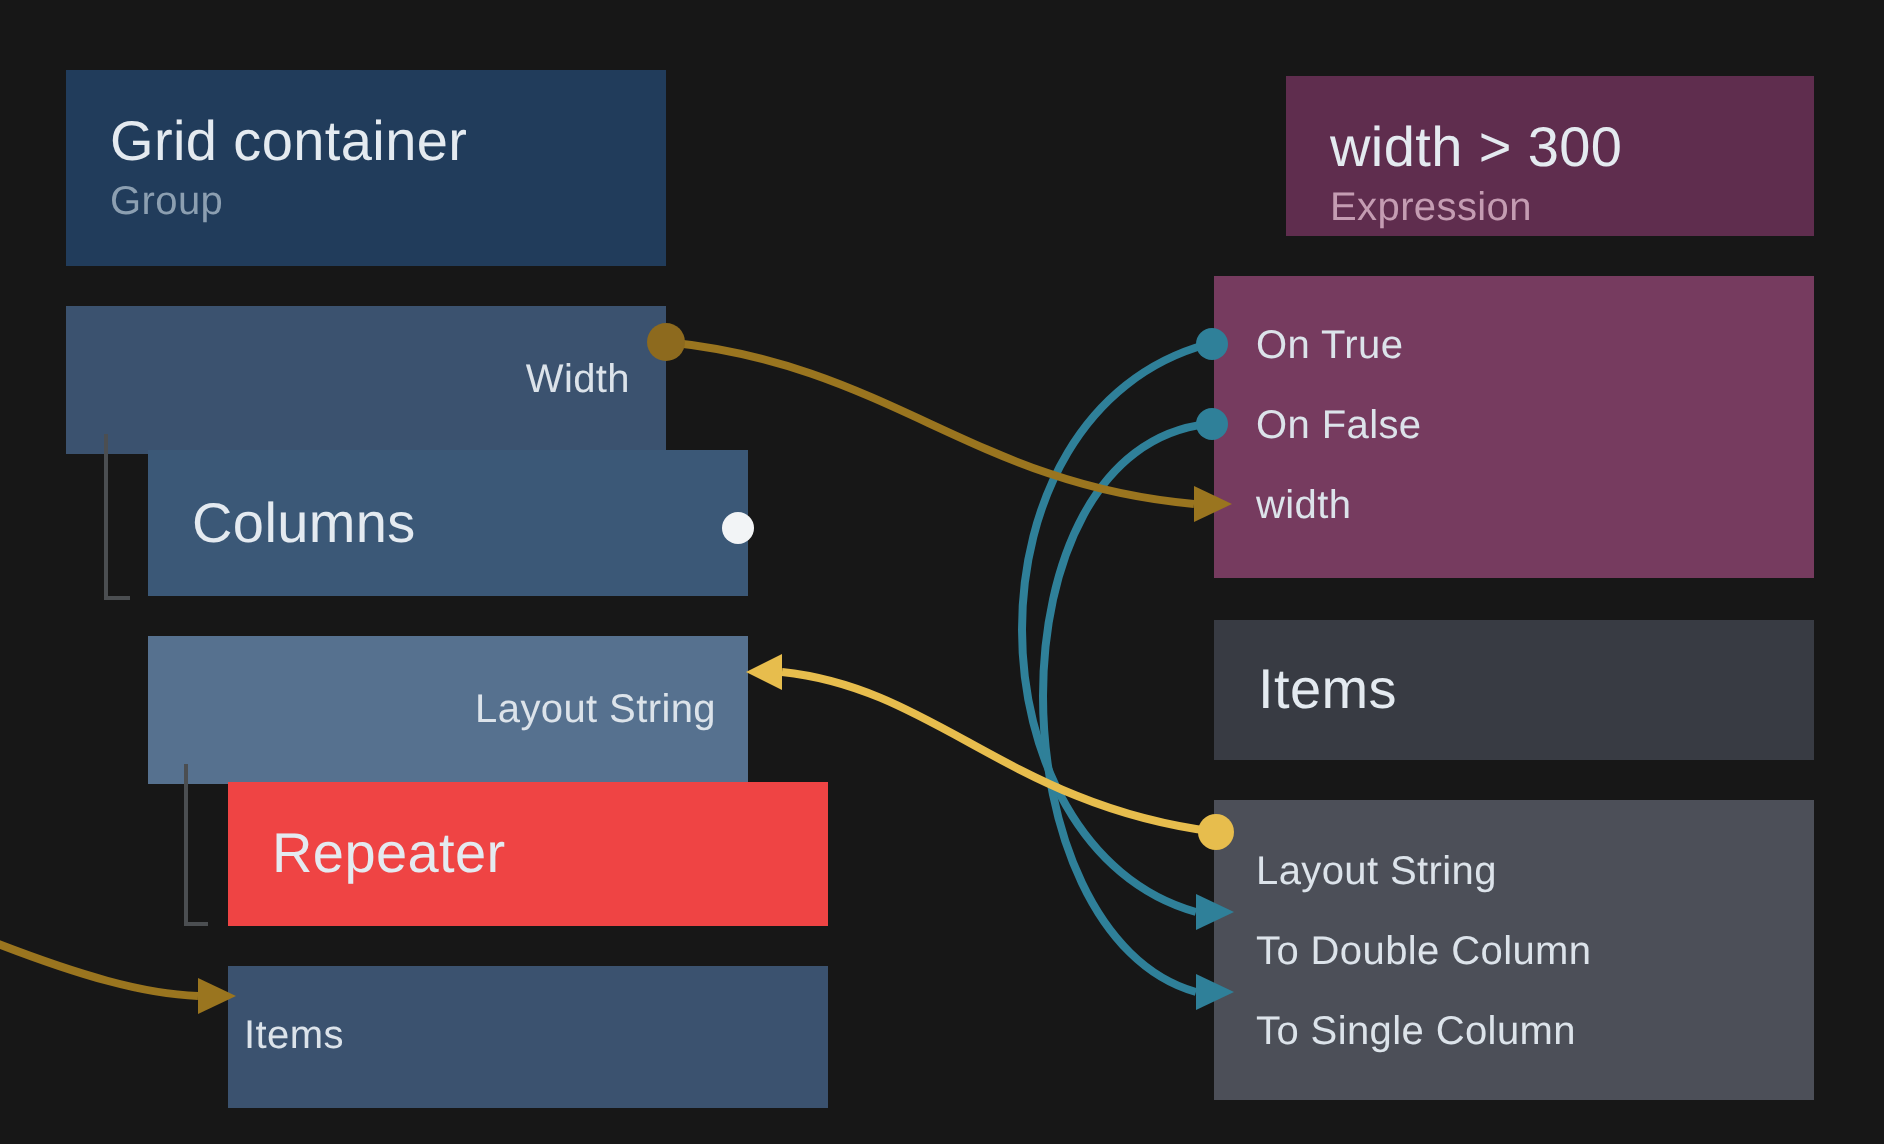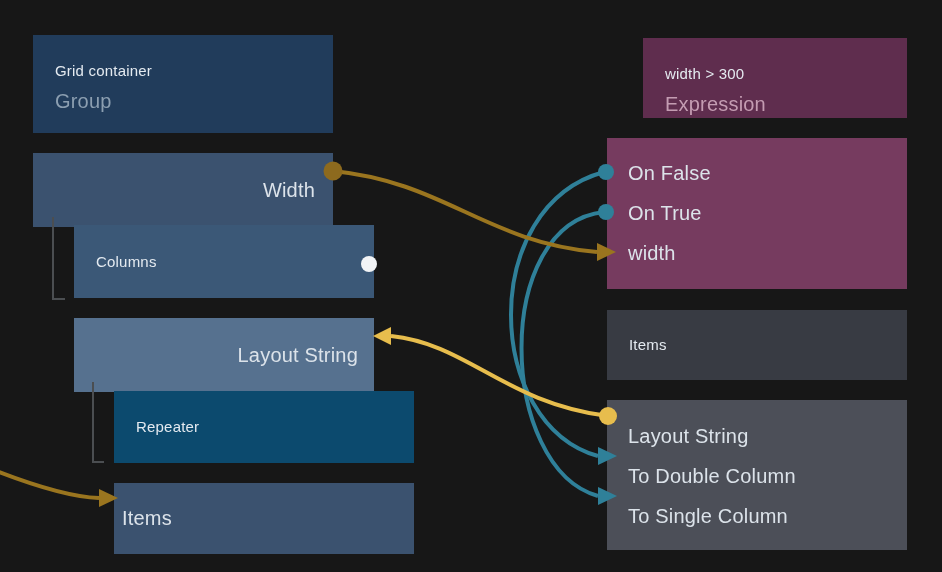--- a/index.html
+++ b/index.html
@@ -2,42 +2,42 @@
 <html><head>
 <meta charset="utf-8">
 <style>
   html,body{margin:0;padding:0;background:#171717;font-family:"Liberation Sans","DejaVu Sans",sans-serif;}
   #canvas{position:relative;width:942px;height:572px;background:#171717;overflow:hidden;}
 
   .node{position:absolute;border-radius:2px;overflow:visible;}
   .node-header{box-sizing:border-box;padding:0 22px;}
   .node-header.two-line{padding-top:21px;}
   .node-header.one-line{display:flex;align-items:center;}
-  .node-title{font-size:15px;line-height:30px;color:#e4eaf0;letter-spacing:.2px;}
+  .node-title{font-size:28px;line-height:30px;color:#e4eaf0;letter-spacing:.2px;}
   .node-subtitle{font-size:20px;line-height:30px;letter-spacing:.2px;}
   .sub-blue{color:#8c9fb1;}
   .sub-pink{color:#c49cb2;}
   .node-body{box-sizing:border-box;margin-top:20px;}
   .port-row{display:flex;align-items:center;height:40px;box-sizing:border-box;
             font-size:20px;color:#dce3ea;letter-spacing:.2px;}
   .row-left{justify-content:flex-start;padding-left:21px;}
   .row-right{justify-content:flex-end;padding-right:18px;}
   .fill-center{display:flex;align-items:center;height:100%;}
 
   
   #node-grid{left:33px;top:35px;width:300px;}
   #node-grid .node-header{height:98px;background:#213c5b;}
   #node-grid .node-body{height:74px;background:#3b526f;}
 
   #node-columns{left:74px;top:225px;width:300px;border-radius:30px;}
   #node-columns .node-header{height:73px;background:#3b5877;}
   #node-columns .node-body{height:74px;background:#56718f;}
 
   #node-repeater{left:114px;top:391px;width:300px;}
-  #node-repeater .node-header{height:72px;background:#0c4a6e;}
+  #node-repeater .node-header{height:72px;background:#ef4444;}
   #node-repeater .node-body{height:71px;background:#3b526f;}
 
   #node-expression{left:607px;top:38px;width:300px;}
   #node-expression .node-header{height:80px;background:#5f2d4e;margin-left:36px;}
   #node-expression .node-body{height:151px;background:#763b5f;padding-top:15px;}
 
   #node-states{left:607px;top:310px;width:300px;}
   #node-states .node-header{height:70px;background:#383b43;}
   #node-states .node-body{height:150px;background:#4c4f58;padding-top:16px;}
 
@@ -82,24 +82,24 @@
     </div>
   </div>
 
   <div class="node" id="node-expression">
     <div class="node-header two-line">
       <div class="node-title">width &gt; 300</div>
       <div class="node-subtitle sub-pink">Expression</div>
     </div>
     <div class="node-body">
       <div class="port-row row-left">
-        <span>On False</span>
+        <span>On True</span>
       </div>
       <div class="port-row row-left">
-        <span>On True</span>
+        <span>On False</span>
       </div>
       <div class="port-row row-left">
         <span>width</span>
       </div>
     </div>
   </div>
 
   <div class="node" id="node-states">
     <div class="node-header one-line">
       <div class="node-title">Items</div>

